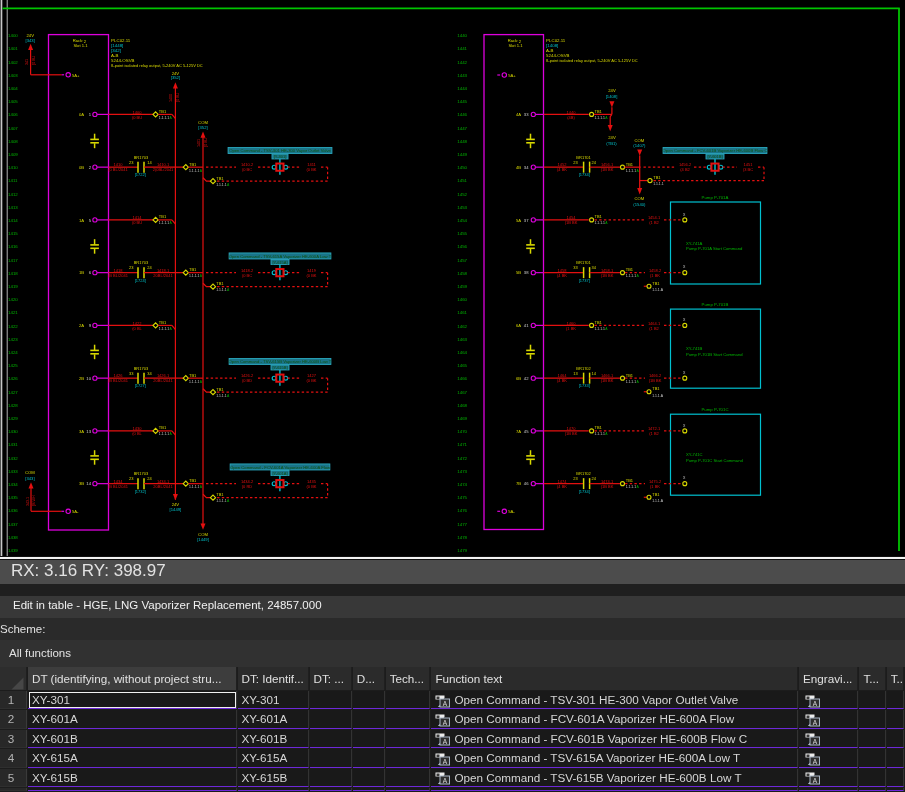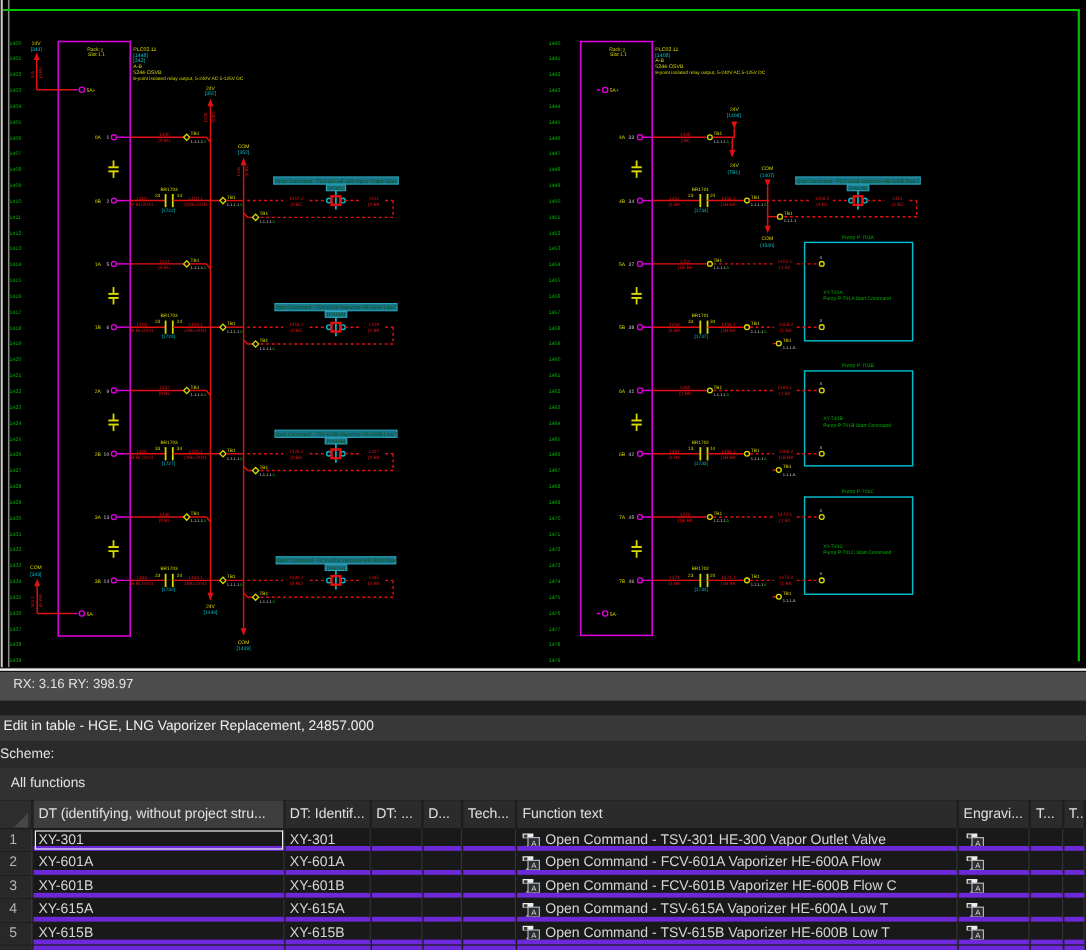--- a/index.html
+++ b/index.html
@@ -1,25 +1,25 @@
 <!DOCTYPE html>
 <html><head><meta charset="utf-8"><style>
 *{margin:0;padding:0;box-sizing:border-box}
 html,body{width:905px;height:792px;background:#000;overflow:hidden;font-family:"Liberation Sans",sans-serif}
 #wrap{position:relative;width:905px;height:792px;background:#101010}
 .abs{position:absolute}
-#sb{left:0;top:559.5px;width:905px;height:24.5px;background:#4c4c4c;color:#e2e2e2;font-size:11px;line-height:21px;padding-left:11px}
-#eb{left:0;top:595.9px;width:905px;height:22.3px;background:#383838;color:#f0f0f0;font-size:11.5px;line-height:19px;padding-left:3px}
+#sb{left:0;top:559.5px;width:905px;height:24.5px;background:#4c4c4c;color:#e2e2e2;font-size:17px;line-height:21px;padding-left:11px}
+#eb{left:0;top:595.9px;width:905px;height:22.3px;background:#383838;color:#f0f0f0;font-size:11.5px;line-height:19px;padding-left:13px}
 #sc{left:0;top:618.2px;width:905px;height:21.9px;background:#2a2a2a;color:#e2e2e2;font-size:11.5px;line-height:22px;padding-left:0px}
 #af{left:0;top:640.1px;width:905px;height:26.5px;background:#313131;color:#e2e2e2;font-size:11.5px;line-height:26px;padding-left:9px}
 #gap1{left:0;top:584.2px;width:905px;height:11.7px;background:#1f1f1f}
 #wline{left:0;top:556.9px;width:905px;height:2.4px;background:#f2f2f2}
 .hc{color:#e0e0e0;font-size:11.7px;line-height:23px;padding-left:4px;white-space:nowrap;overflow:hidden;border-right:1px solid #1f1f1f}
 .rn{background:#282828;color:#b4b4b4;font-size:11.7px;line-height:18px;text-align:center;padding-right:4px;box-sizing:border-box;border-right:1px solid #3a3a3a;border-bottom:1px solid #2f2f2f}
-.dc{background:#191919;color:#d6d6d6;font-size:11.7px;line-height:18px;padding-left:4px;white-space:nowrap;overflow:hidden;border-right:1px solid #333;border-bottom:4px solid #6d28d9}
+.dc{background:#191919;color:#d6d6d6;font-size:11.7px;line-height:18px;padding-left:4px;white-space:nowrap;overflow:hidden;border-right:1px solid #333;border-bottom:1px solid #6d28d9}
 </style></head>
 <body>
 <div id="wrap">
 <svg id="cv" width="905" height="556" viewBox="0 0 905 556" font-family="Liberation Sans, sans-serif">
       <rect x="0" y="0" width="905" height="556" fill="#000"></rect>
       <rect x="0.6" y="0" width="1.7" height="557" fill="#c8c8c8"></rect>
       <rect x="6.6" y="0" width="1.3" height="556" fill="#8a8a8a"></rect>
       <line x1="2.5" y1="8.3" x2="899.8" y2="8.3" stroke="#00c400" stroke-width="1.8"></line>
       <line x1="899.0" y1="8.3" x2="899.0" y2="551" stroke="#00c400" stroke-width="1.8"></line>
       <text x="8.0" y="37.1" font-size="4.4" fill="#00b400" text-anchor="start">1400</text>

